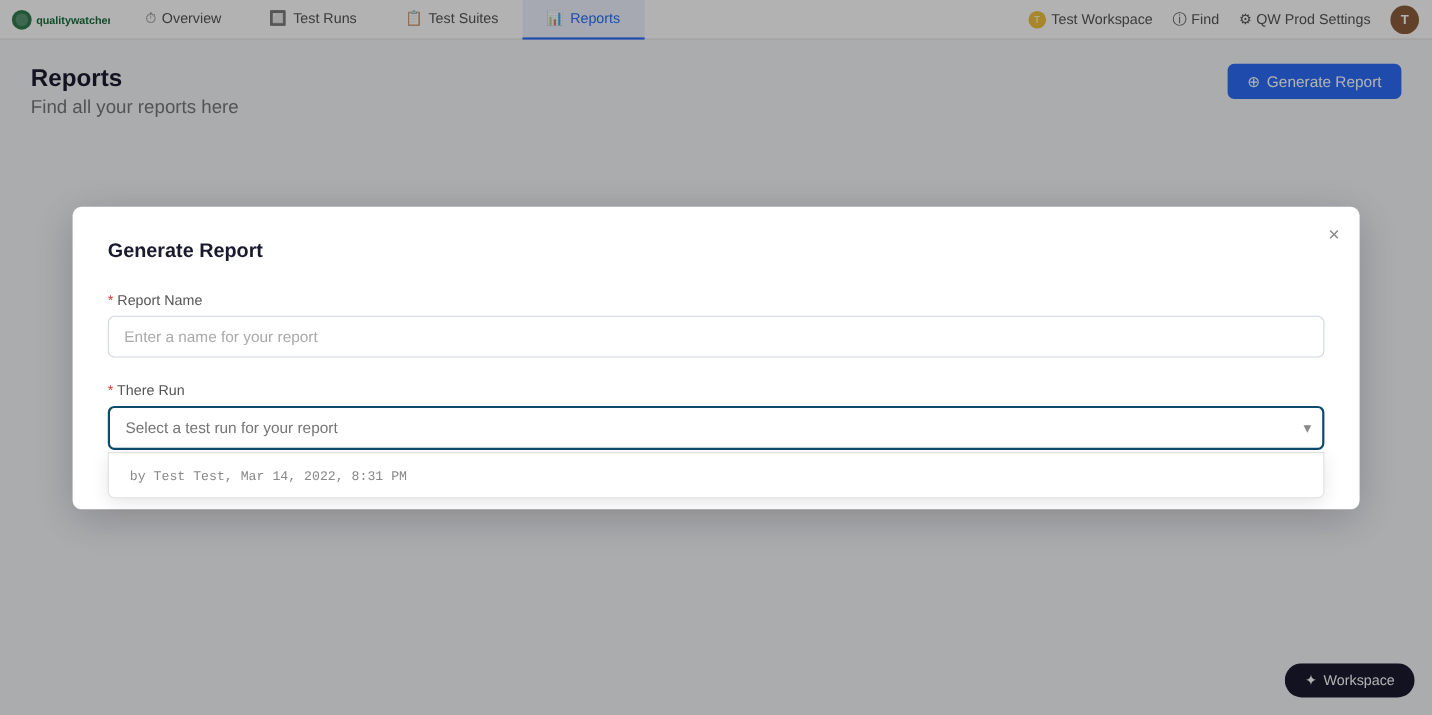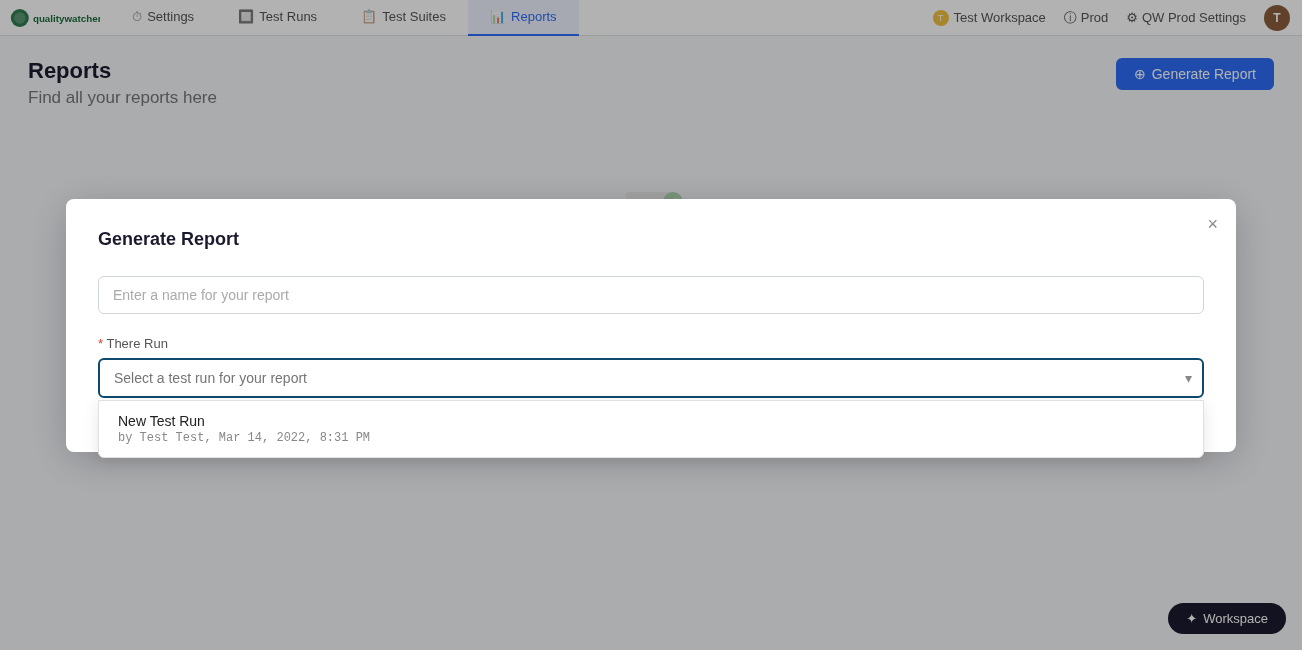--- a/index.html
+++ b/index.html
@@ -171,21 +171,21 @@
   <div class="nav-logo">
     <svg viewBox="0 0 110 30" xmlns="http://www.w3.org/2000/svg">
       <circle cx="12" cy="15" r="11" fill="#1a6e3c" opacity="0.9"></circle>
       <circle cx="12" cy="15" r="7" fill="#fff" opacity="0.2"></circle>
       <text x="28" y="20" font-size="12" fill="#1a6e3c" font-weight="700" font-family="sans-serif">qualitywatcher</text>
     </svg>
   </div>
   <div class="nav-items">
     <a class="nav-item">
       <span class="nav-icon">⏱</span>
-      <span>Settings</span>
+      <span>Overview</span>
     </a>
     <a class="nav-item">
       <span class="nav-icon">🔲</span>
       <span>Test Runs</span>
     </a>
     <a class="nav-item">
       <span class="nav-icon">📋</span>
       <span>Test Suites</span>
     </a>
     <a class="nav-item active">
@@ -193,21 +193,21 @@
       <span>Reports</span>
     </a>
   </div>
   <div class="nav-right">
     <div class="workspace-btn">
       <div class="workspace-dot">T</div>
       <span>Test Workspace</span>
     </div>
     <div class="help-btn">
       <span>ⓘ</span>
-      <span>Prod</span>
+      <span>Find</span>
     </div>
     <div class="settings-btn">
       <span>⚙</span>
       <span>QW Prod Settings</span>
     </div>
     <div class="avatar">
       <span>T</span>
     </div>
   </div>
 </nav>
@@ -246,35 +246,37 @@
 </div>
 
 <div class="modal-overlay">
   <div class="modal">
     <div class="modal-title">Generate Report</div>
     <button class="modal-close">
       <span>×</span>
     </button>
 
     <div class="form-group">
+      <label class="form-label">
+        <span class="required">* </span><span>Report Name</span>
+      </label>
       <input class="form-input" type="text" placeholder="Enter a name for your report" style="">
     </div>
 
     <div class="form-group">
       <label class="form-label">
         <span class="required">* </span><span>There Run</span>
       </label>
       <div class="select-wrapper">
         <input class="select-input" type="text" readonly="" placeholder="Select a test run for your report" style="">
         <span class="select-chevron">▾</span>
 
         
         <div class="dropdown-list">
             <div class="dropdown-item">
-      <div class="dropdown-item-title">New Test Run</div>
       <div class="dropdown-item-sub">by Test Test, Mar 14, 2022, 8:31 PM</div>
     </div>
           </div>
       </div>
     </div>
   </div>
 </div>
 
 <button class="feedback-btn">
   <span>✦</span>

